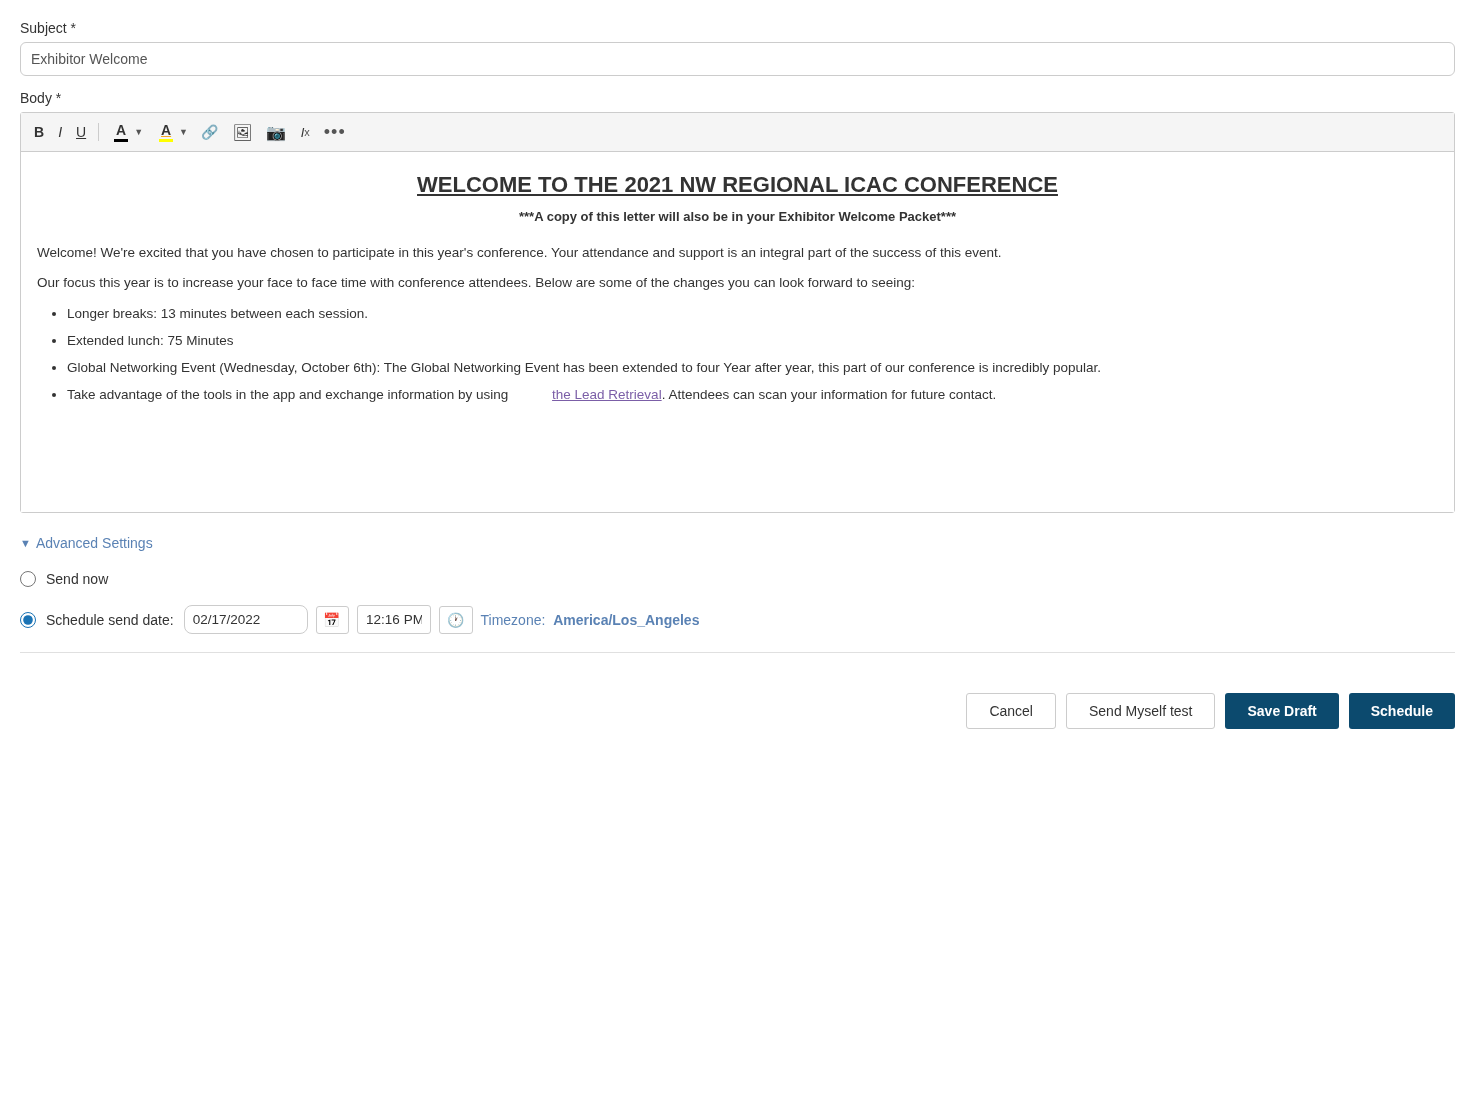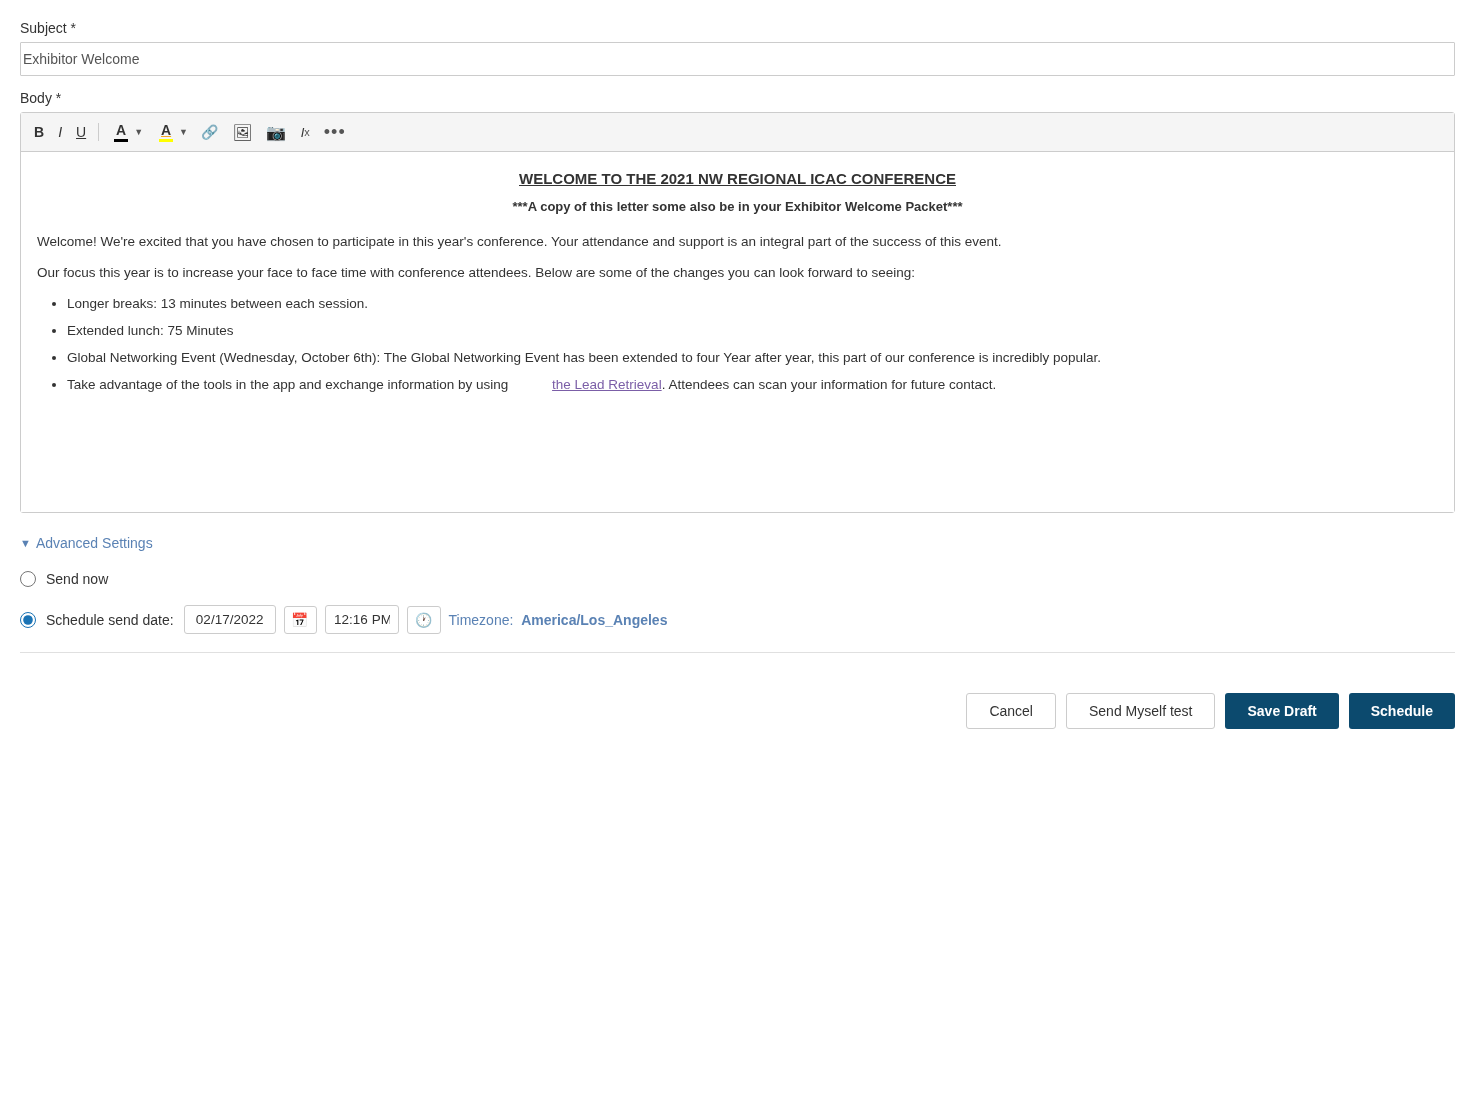--- a/index.html
+++ b/index.html
@@ -15,22 +15,22 @@
     }
     .field-label {
       font-weight: normal;
       font-size: 14px;
       margin-bottom: 6px;
       display: block;
     }
     .subject-input {
       width: 100%;
       border: 1px solid #ccc;
-      border-radius: 1px;
-      padding: 8px 2px;
+      border-radius: 6px;
+      padding: 8px 10px;
       font-size: 14px;
       color: #555;
       background: #fff;
     }
     .editor-wrapper {
       border: 1px solid #ccc;
       border-radius: 3px;
     }
     .editor-toolbar {
       background: #f5f5f5;
@@ -96,21 +96,21 @@
       min-height: 360px;
       max-height: 360px;
       overflow-y: auto;
       background: #fff;
       font-size: 14px;
       line-height: 1.5;
       position: relative;
     }
     .email-heading {
       text-align: center;
-      font-size: 15px;
+      font-size: 22px;
       font-weight: bold;
       text-decoration: underline;
       margin-bottom: 6px;
     }
     .email-subheading {
       text-align: center;
       font-weight: bold;
       font-size: 13px;
       margin-bottom: 16px;
     }
@@ -170,26 +170,25 @@
       cursor: pointer;
       accent-color: #1a73b5;
     }
     .schedule-row {
       display: flex;
       align-items: center;
       gap: 8px;
     }
     .schedule-date-input {
       border: 1px solid #ccc;
-      border-radius: 3px;
+      border-radius: 8px;
       padding: 6px 8px;
       font-size: 13.5px;
-      width: 92px;
-      color: #333;
-      text-align: center;
+      width: 124px;
+      color: #333;
     }
     .schedule-time-input {
       border: 1px solid #ccc;
       border-radius: 3px;
       padding: 6px 8px;
       font-size: 13.5px;
       width: 74px;
       color: #333;
     }
     .icon-btn {
@@ -294,21 +293,21 @@
         <span style="font-style:italic; font-size:13px;">I</span>
           <span style="font-size:11px; vertical-align:sub; color:#555;">x</span>
       </button>
       <button class="toolbar-btn" title="More options">
         <span class="toolbar-more">•••</span>
       </button>
     </div>
 
     <div class="editor-body">
       <div class="email-heading">WELCOME TO THE 2021 NW REGIONAL ICAC CONFERENCE</div>
-      <div class="email-subheading">***A copy of this letter some also be in your Exhibitor Welcome Packet***</div>
+      <div class="email-subheading">***A copy of this letter will also be in your Exhibitor Welcome Packet***</div>
       <p class="email-body-text">Welcome!  We're excited that you have chosen to participate in this year's conference.  Your attendance and support is an integral part of the success of this event.</p>
       <p class="email-body-text">Our focus this year is to increase your face to face time with conference attendees.  Below are some of the changes you can look forward to seeing:</p>
       <ul class="email-list">
         <li>Longer breaks: 13 minutes between each session.</li>
         <li>Extended lunch: 75 Minutes</li>
         <li>Global Networking Event (Wednesday, October 6th): The Global Networking Event has been extended to four Year after year, this part of our conference is incredibly popular.</li>
         <li>Take advantage of the tools in the app and exchange information by using <a href="#" class="link-text">the Lead Retrieval</a>. Attendees can scan your information for future contact.</li>
       </ul>
     </div>
   </div>

